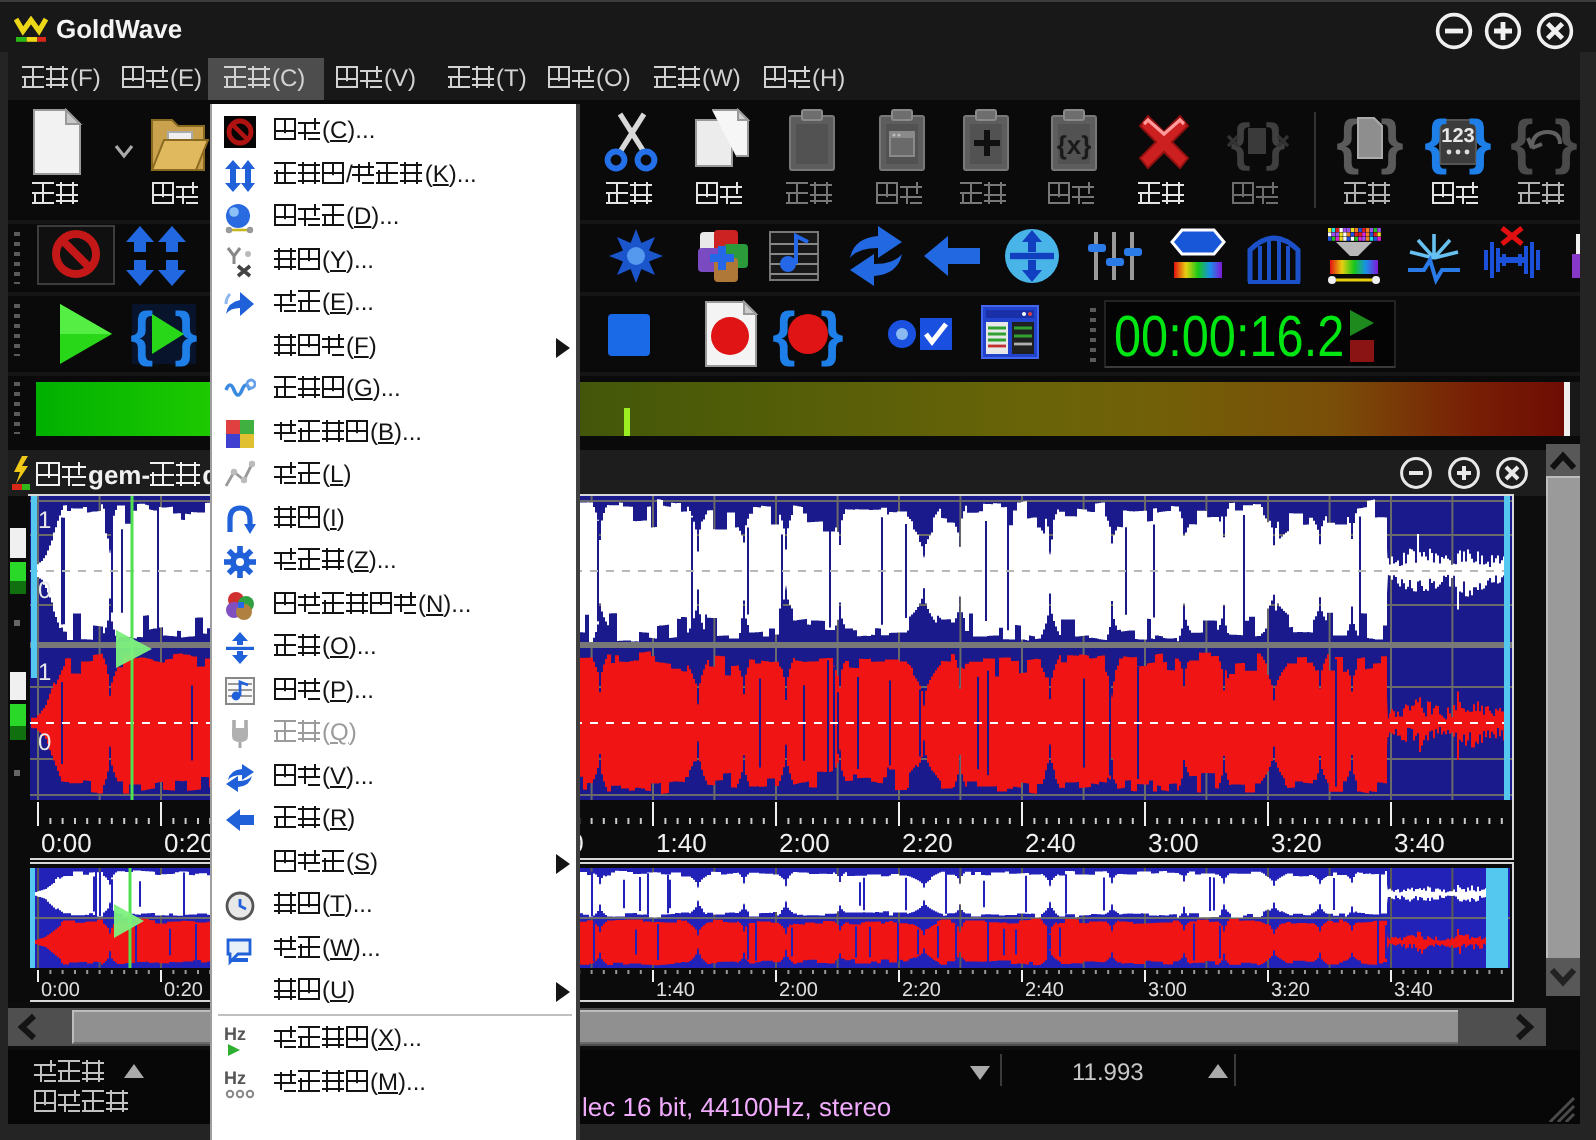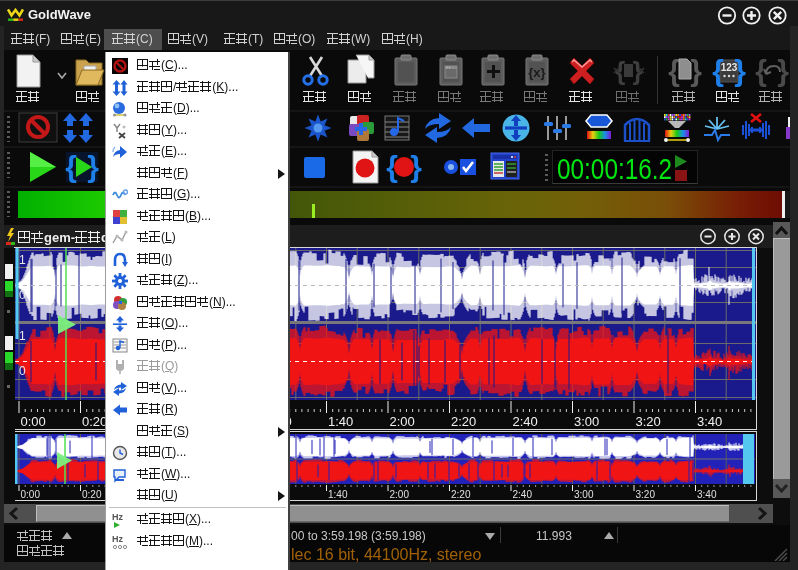--- a/index.html
+++ b/index.html
@@ -731,31 +731,30 @@
     </svg>
 <svg class="a" style="left:774px;top:482px" width="15" height="13" viewBox="0 0 15 13">
       <path d="M2 3 L7.5 9 L13 3" fill="none" stroke="#222" stroke-width="3"></path>
     </svg>
 <div class="a" style="left:4px;top:525px;width:786px;height:37px;background:#070707"></div>
 <div class="a" style="left:17px;top:529px;font-size:12px;color:#c2c2c2;--k:#c2c2c2;white-space:nowrap"><i class="c cD"></i><i class="c cA"></i><i class="c cB"></i></div>
 <svg class="a" style="left:61px;top:531px" width="12" height="9" viewBox="0 0 12 9">
       <path d="M6 1 L11 8 H1 z" fill="#aaa"></path>
     </svg>
 <div class="a" style="left:17px;top:544px;font-size:12px;color:#c2c2c2;--k:#c2c2c2;white-space:nowrap"><i class="c cC"></i><i class="c cD"></i><i class="c cA"></i><i class="c cB"></i></div>
-<div class="a" style="left:291px;top:529px;font-size:12px;color:#c8c8c8;white-space:nowrap">00 to 3:59.198 (3:59.198)</div>
 <svg class="a" style="left:484px;top:532px" width="12" height="9" viewBox="0 0 12 9">
       <path d="M1 1 H11 L6 8 z" fill="#aaa"></path>
     </svg>
 <div class="a" style="left:500px;top:527px;width:1px;height:16px;background:#3a3a3a"></div>
 <div class="a" style="left:536px;top:529px;font-size:12px;color:#c8c8c8">11.993</div>
 <svg class="a" style="left:603px;top:531px" width="12" height="9" viewBox="0 0 12 9">
       <path d="M6 1 L11 8 H1 z" fill="#aaa"></path>
     </svg>
 <div class="a" style="left:617px;top:527px;width:1px;height:16px;background:#3a3a3a"></div>
-<div class="a" style="left:291px;top:546px;font-size:16px;color:#a16207;white-space:nowrap">lec 16 bit, 44100Hz, stereo</div>
+<div class="a" style="left:291px;top:546px;font-size:13px;color:#f0abfc;white-space:nowrap">lec 16 bit, 44100Hz, stereo</div>
 <svg class="a" style="left:770px;top:548px" width="18" height="13" viewBox="0 0 18 13">
       <g stroke="#4a4a4a" stroke-width="1.5">
         <path d="M17 1 L5 13 M17 5 L9 13 M17 9 L13 13"></path>
       </g>
     </svg>
 <div class="a" style="left:0;top:562px;width:798px;height:8px;background:#242424"></div>
 <div class="a" style="left:0;top:26px;width:4px;height:544px;background:#242424"></div>
 <div class="a" style="left:790px;top:26px;width:8px;height:544px;background:#242424"></div>
 <div class="a" style="left:105px;top:52px;width:185px;height:518px;background:#fff;border-left:1px solid #9e9e9e;border-right:2px solid #3f3f3f;z-index:50"></div>
 <div class="a" style="left:137px;top:58px;font-size:12px;color:#141414;--k:#141414;white-space:nowrap;z-index:60"><i class="c cC"></i><i class="c cD"></i>(<u>C</u>)...</div>

